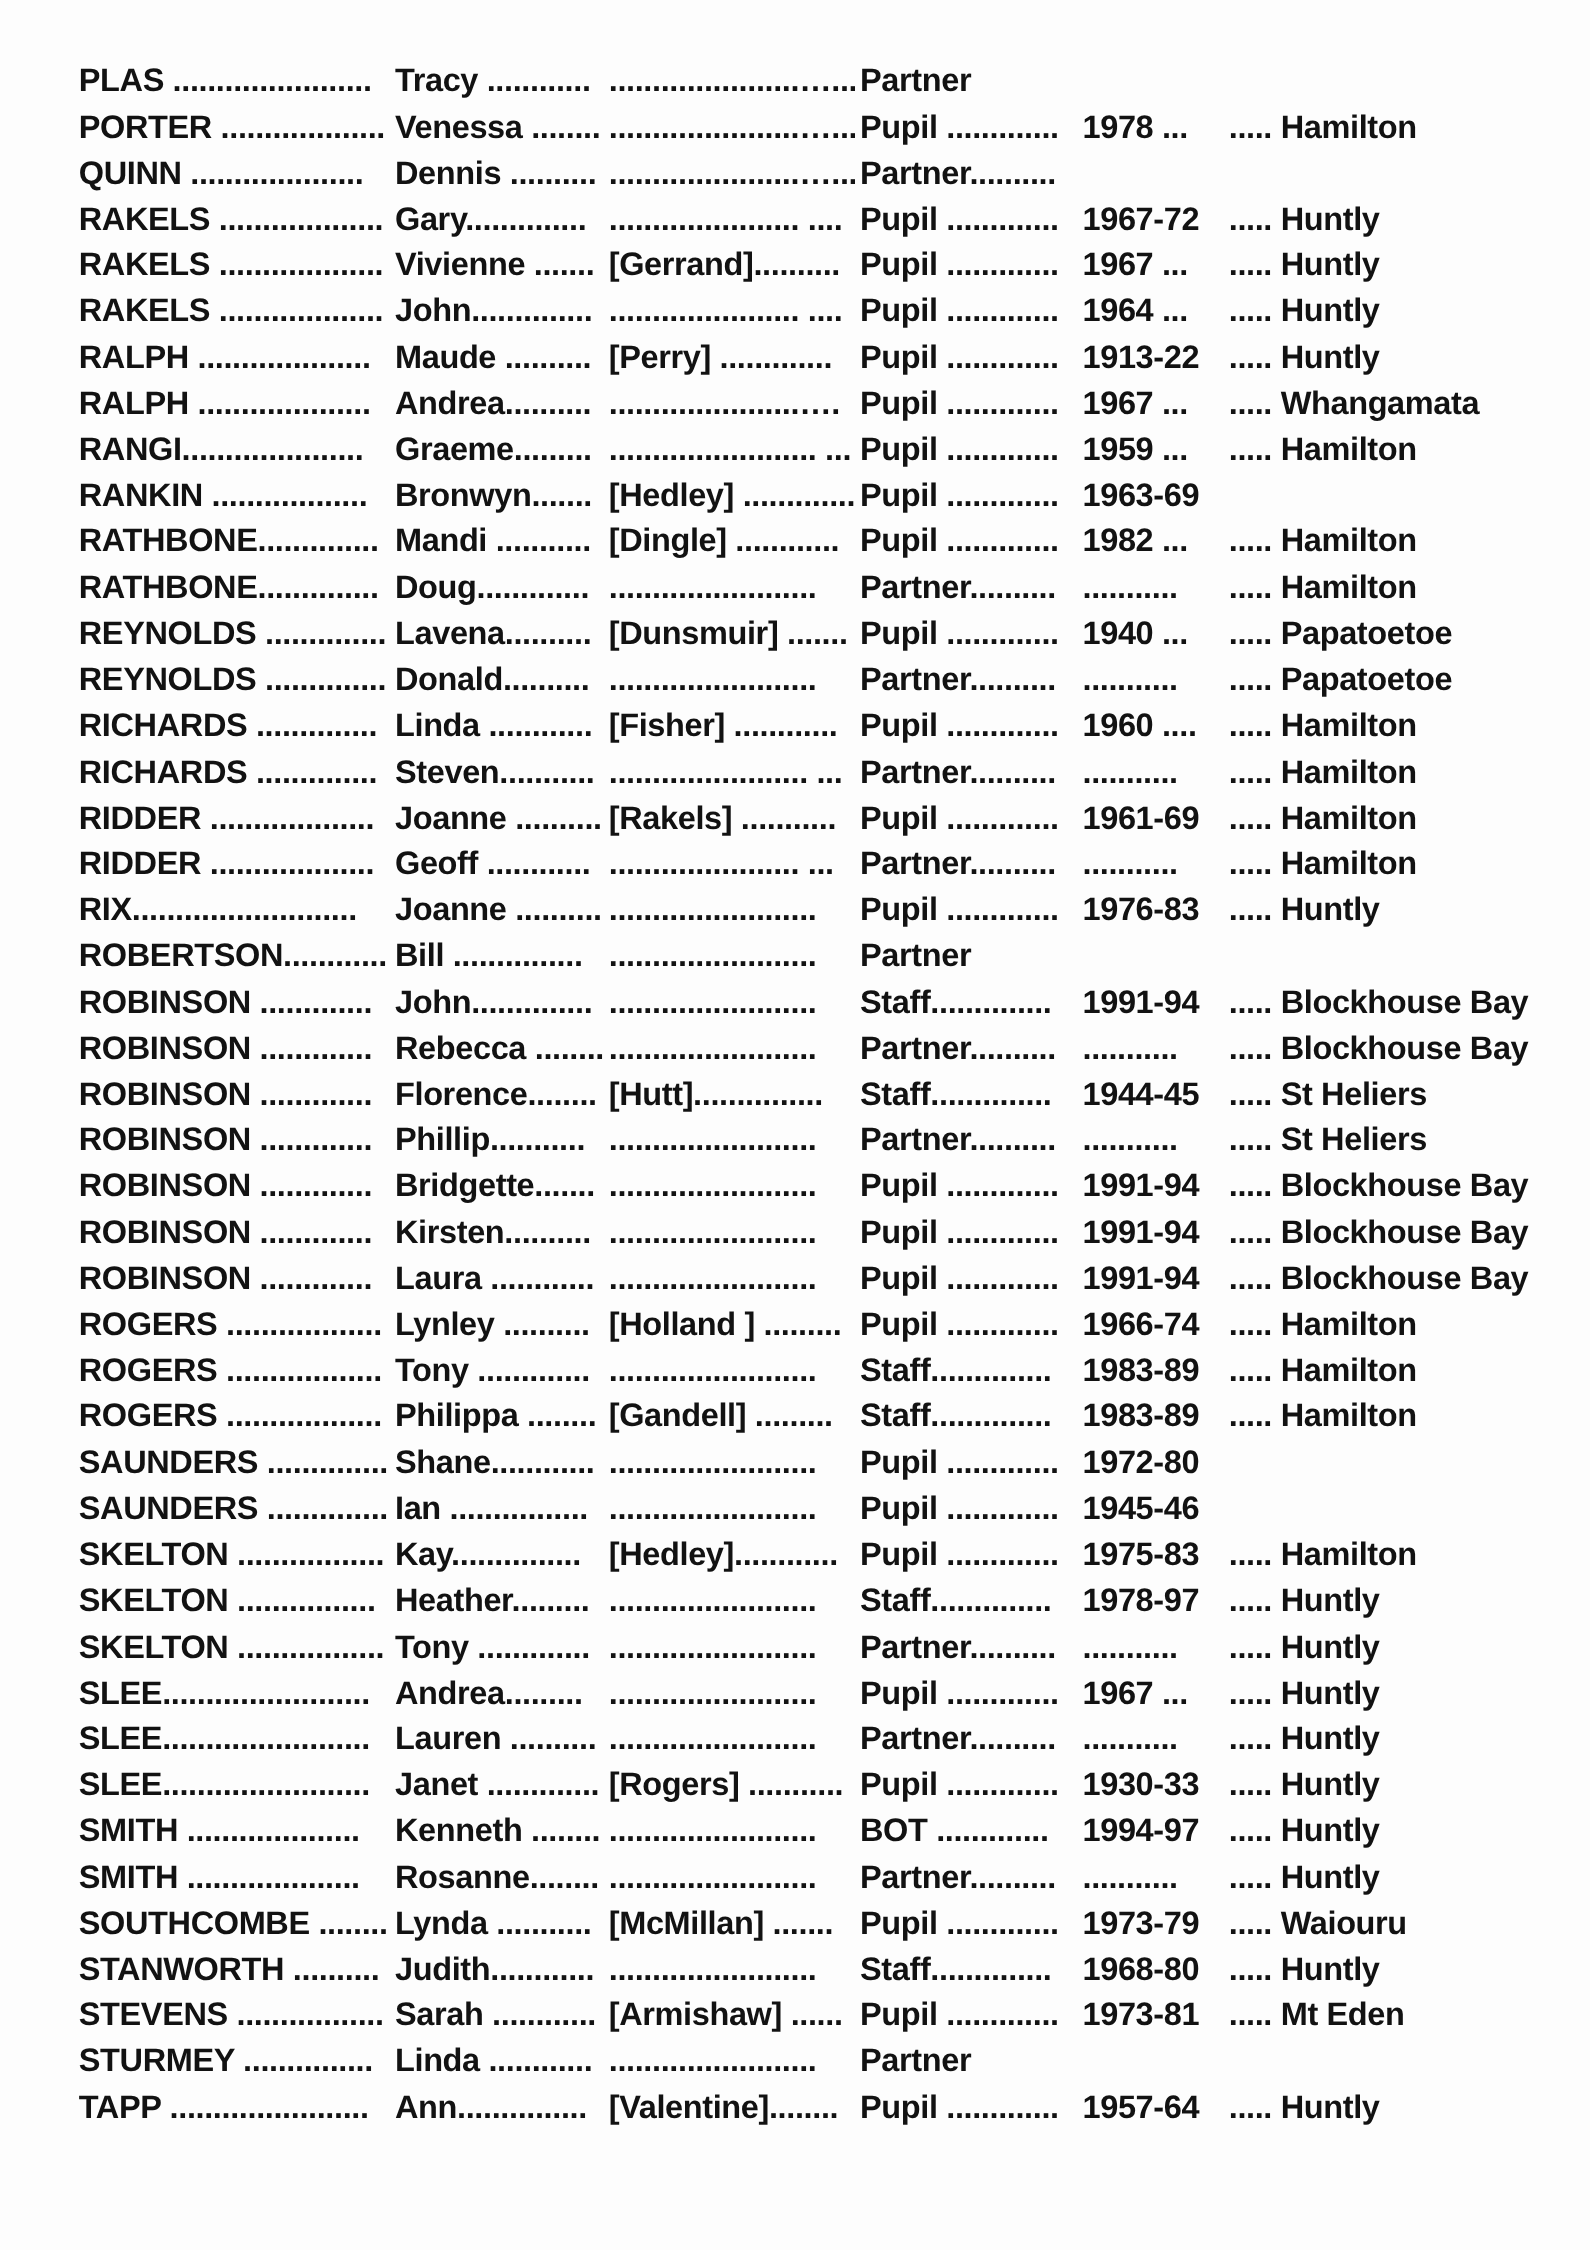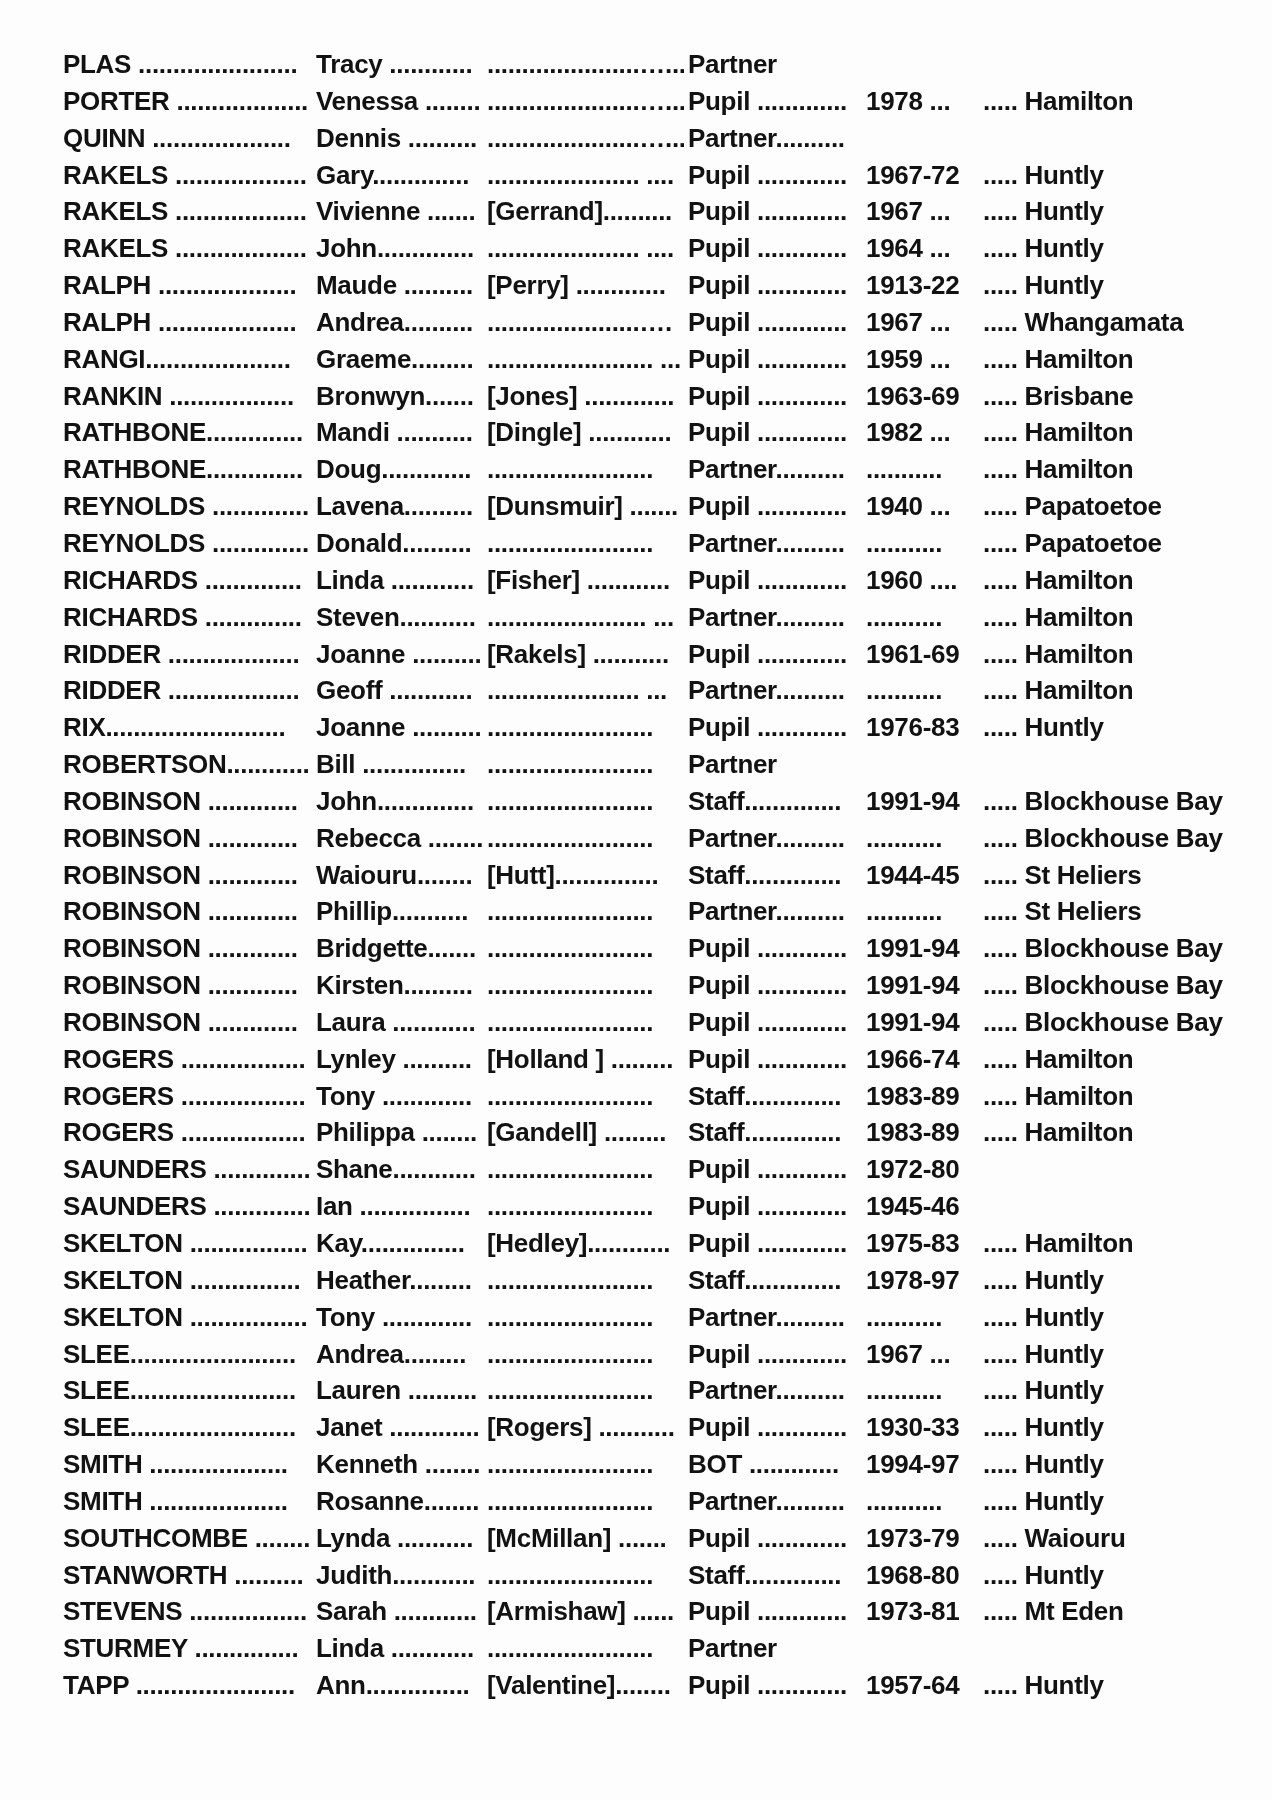--- a/index.html
+++ b/index.html
@@ -100,24 +100,23 @@
         <span class="cell cell-surname">RANGI.....................</span>
         <span class="cell cell-given">Graeme.........</span>
         <span class="cell cell-maiden">........................ ...</span>
         <span class="cell cell-role">Pupil .............</span>
         <span class="cell cell-years">1959 ...</span>
         <span class="cell cell-location">..... Hamilton</span>
       </div>
       <div class="row">
         <span class="cell cell-surname">RANKIN ..................</span>
         <span class="cell cell-given">Bronwyn.......</span>
-        <span class="cell cell-maiden">[Jones] .............</span>
+        <span class="cell cell-maiden">[Hedley] .............</span>
         <span class="cell cell-role">Pupil .............</span>
         <span class="cell cell-years">1963-69</span>
-        <span class="cell cell-location">..... Brisbane</span>
       </div>
       <div class="row">
         <span class="cell cell-surname">RATHBONE..............</span>
         <span class="cell cell-given">Mandi ...........</span>
         <span class="cell cell-maiden">[Dingle] ............</span>
         <span class="cell cell-role">Pupil .............</span>
         <span class="cell cell-years">1982 ...</span>
         <span class="cell cell-location">..... Hamilton</span>
       </div>
       <div class="row">
@@ -203,21 +202,21 @@
       <div class="row">
         <span class="cell cell-surname">ROBINSON  .............</span>
         <span class="cell cell-given">Rebecca ........</span>
         <span class="cell cell-maiden">........................</span>
         <span class="cell cell-role">Partner..........</span>
         <span class="cell cell-years">...........</span>
         <span class="cell cell-location">..... Blockhouse Bay</span>
       </div>
       <div class="row">
         <span class="cell cell-surname">ROBINSON  .............</span>
-        <span class="cell cell-given">Waiouru........</span>
+        <span class="cell cell-given">Florence........</span>
         <span class="cell cell-maiden">[Hutt]...............</span>
         <span class="cell cell-role">Staff..............</span>
         <span class="cell cell-years">1944-45</span>
         <span class="cell cell-location">..... St Heliers</span>
       </div>
       <div class="row">
         <span class="cell cell-surname">ROBINSON  .............</span>
         <span class="cell cell-given">Phillip...........</span>
         <span class="cell cell-maiden">........................</span>
         <span class="cell cell-role">Partner..........</span>

